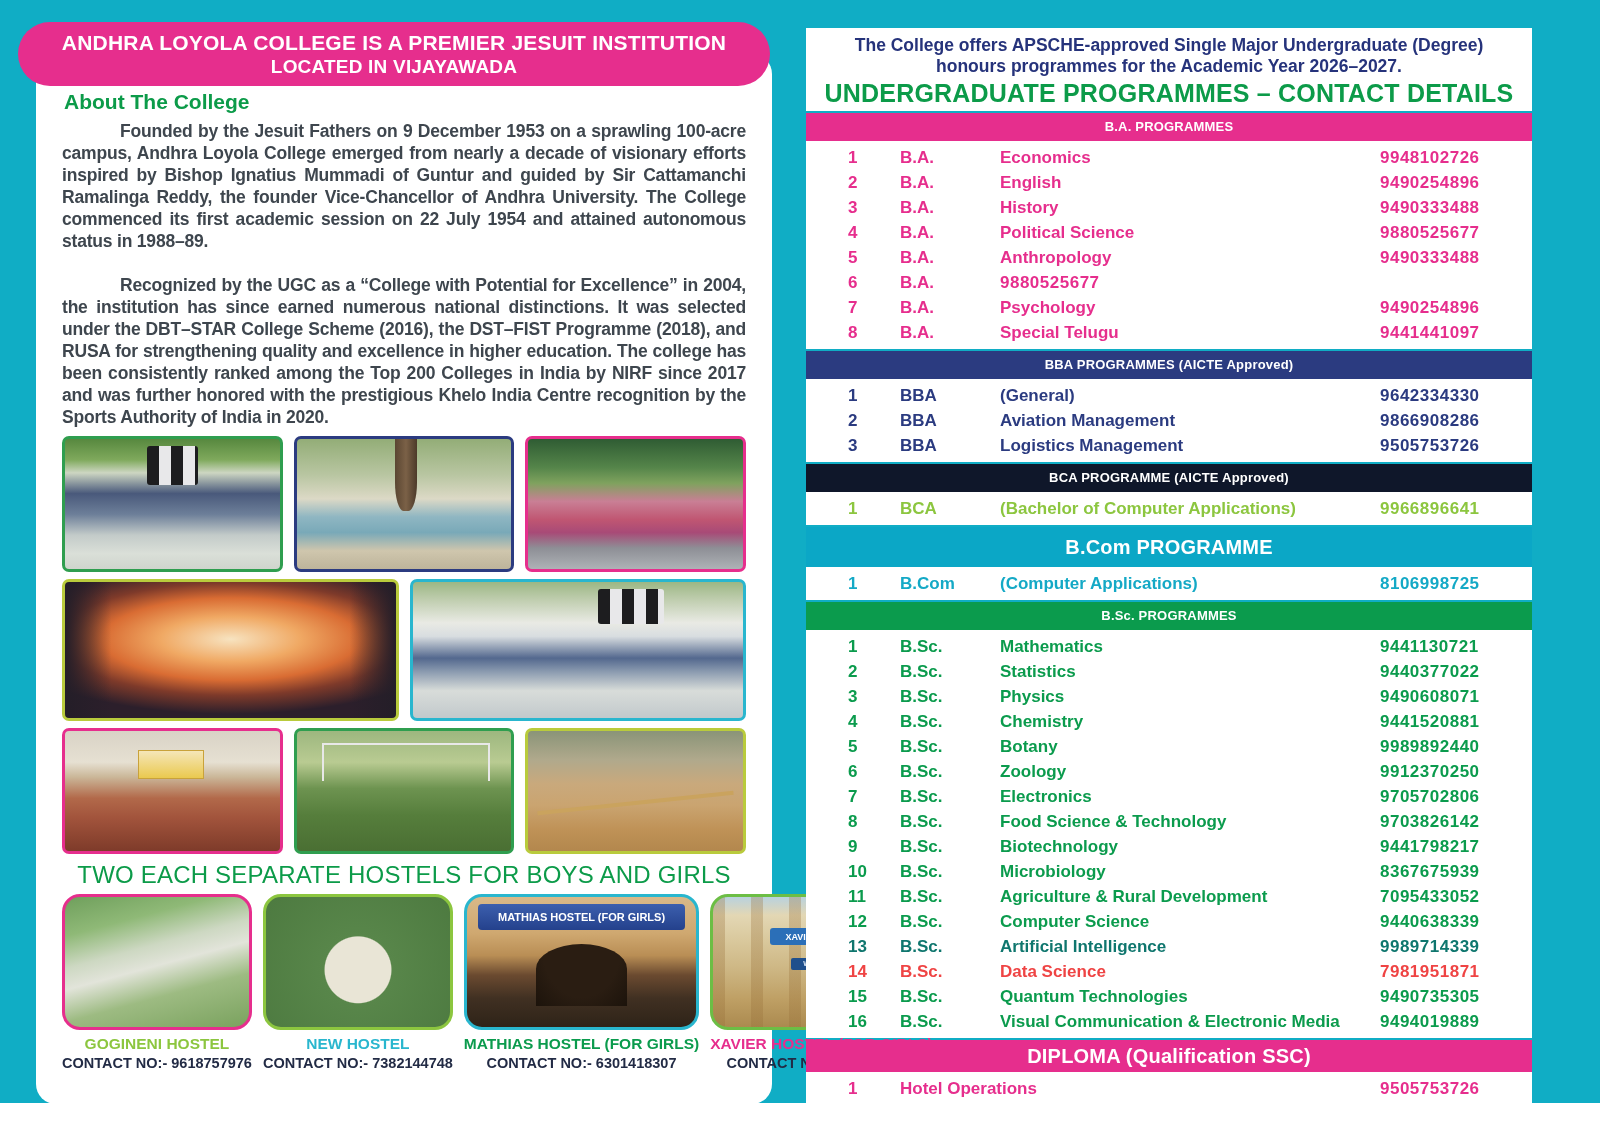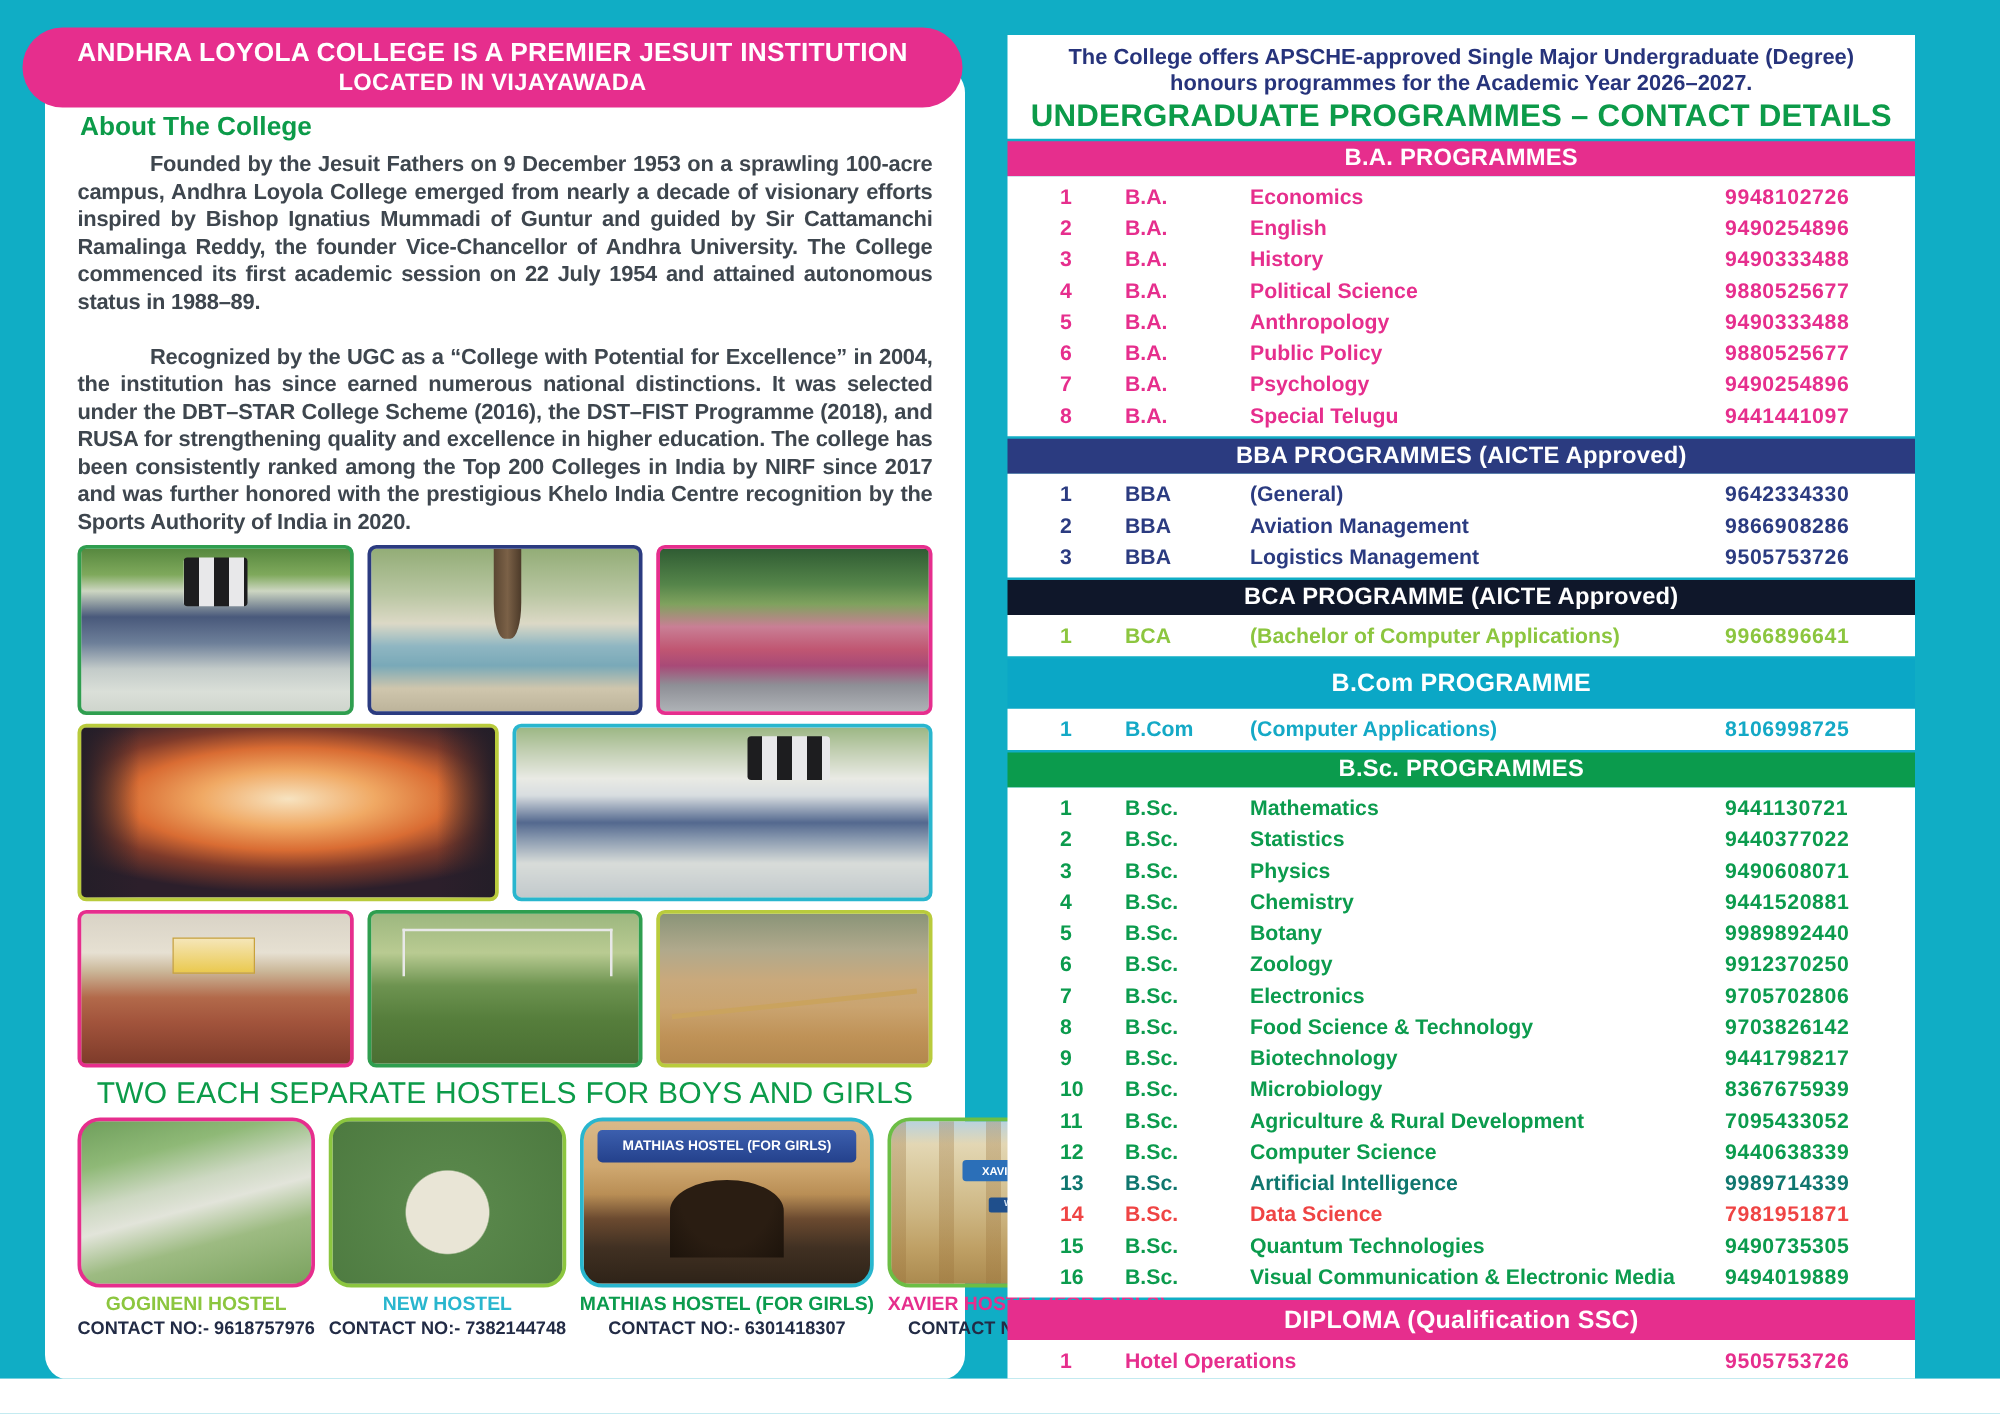--- a/index.html
+++ b/index.html
@@ -63,21 +63,21 @@
           font-weight:bold;font-size:7px;display:flex;align-items:center;justify-content:center;border-radius:2px;}
   .h-name{font-weight:bold;font-size:15.5px;margin-top:5px;white-space:nowrap;}
   .h-contact{font-weight:bold;font-size:14.5px;color:#222B45;margin-top:2px;white-space:nowrap;}
 
   
   .right-panel{position:absolute;left:806px;top:28px;width:726px;display:flex;flex-direction:column;}
   .r-header{background:#fff;padding:7px 8px 4px;text-align:center;}
   .intro{color:#26337B;font-weight:bold;font-size:17.5px;line-height:21px;}
   .r-title{color:#0C9B49;font-weight:bold;font-size:25px;line-height:28px;margin-top:2px;letter-spacing:.2px;}
   .sec-banner{height:28px;line-height:28px;margin-top:2px;color:#fff;text-align:center;
-              font-weight:bold;font-size:19px;letter-spacing:.2px;}
+              font-weight:bold;font-size:13px;letter-spacing:.2px;}
   .sec-banner.tall{height:40px;line-height:40px;font-size:20px;}
   .sec-banner.mid{height:32px;line-height:32px;font-size:20px;}
   .sec-rows{background:#fff;padding:4px 0;}
   .t-row{display:flex;height:25px;line-height:25px;font-weight:bold;font-size:17px;}
   .c-no{width:52px;padding-left:42px;box-sizing:content-box;}
   .c-degree{width:100px;}
   .c-degree.c-span{flex:1;}
   .c-sub{flex:1;}
   .c-phone{width:152px;letter-spacing:.5px;}
 </style>
@@ -192,21 +192,20 @@
           </div>
           <div class="t-row" style="color: rgb(230, 46, 141);">
             <span class="c-no">5</span>
             <span class="c-degree">B.A.</span>
             <span class="c-sub">Anthropology</span>
             <span class="c-phone">9490333488</span>
           </div>
           <div class="t-row" style="color: rgb(230, 46, 141);">
             <span class="c-no">6</span>
             <span class="c-degree">B.A.</span>
-            <span class="c-sub">Public Policy</span>
             <span class="c-phone">9880525677</span>
           </div>
           <div class="t-row" style="color: rgb(230, 46, 141);">
             <span class="c-no">7</span>
             <span class="c-degree">B.A.</span>
             <span class="c-sub">Psychology</span>
             <span class="c-phone">9490254896</span>
           </div>
           <div class="t-row" style="color: rgb(230, 46, 141);">
             <span class="c-no">8</span>

